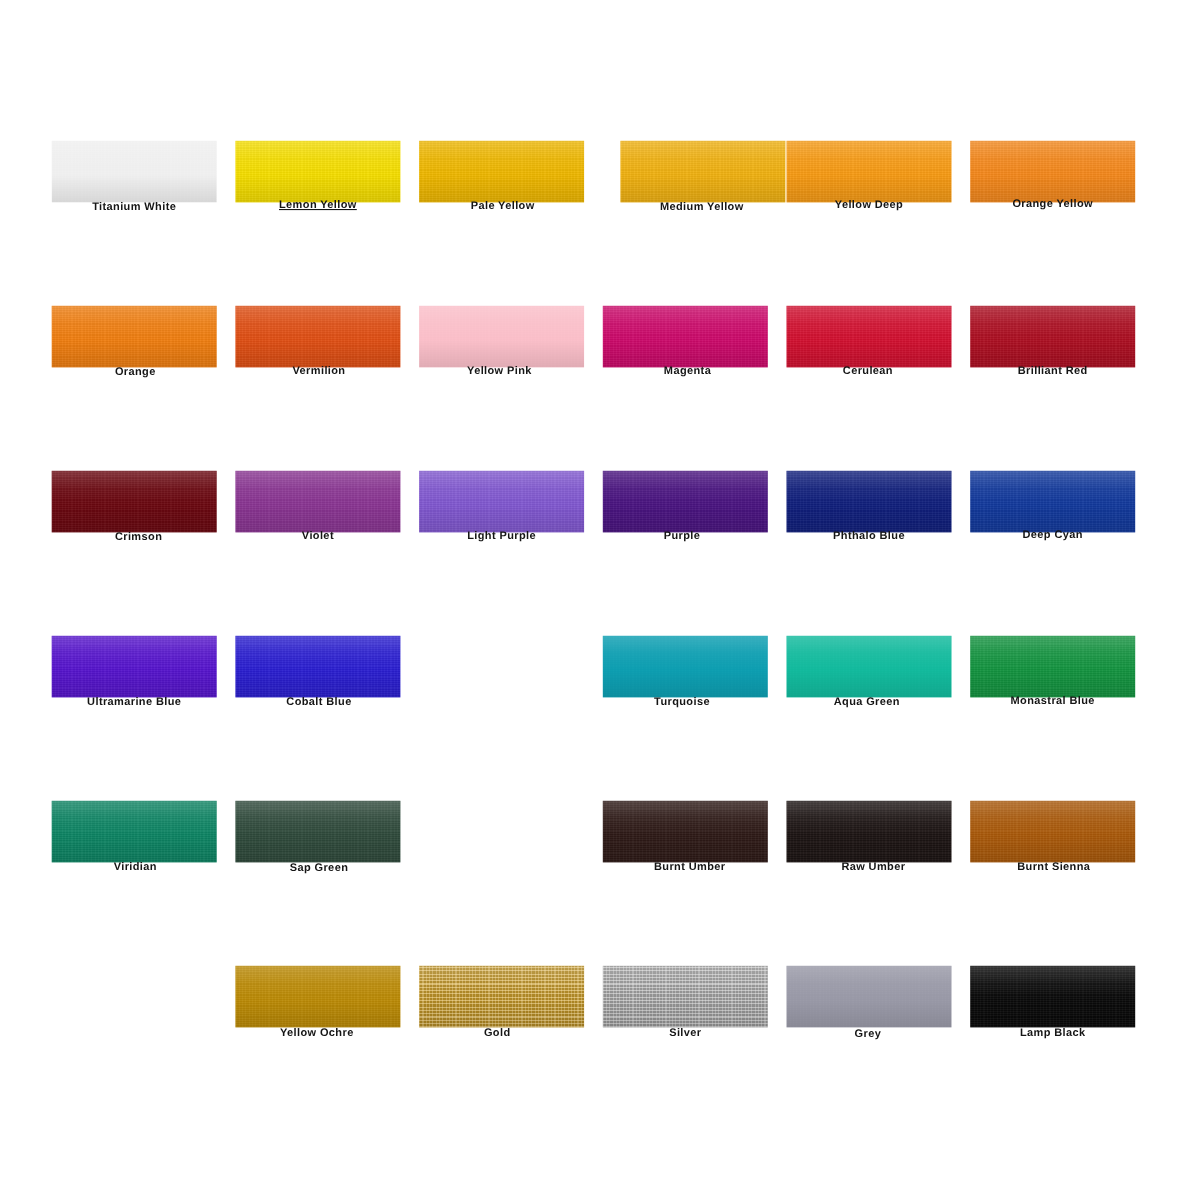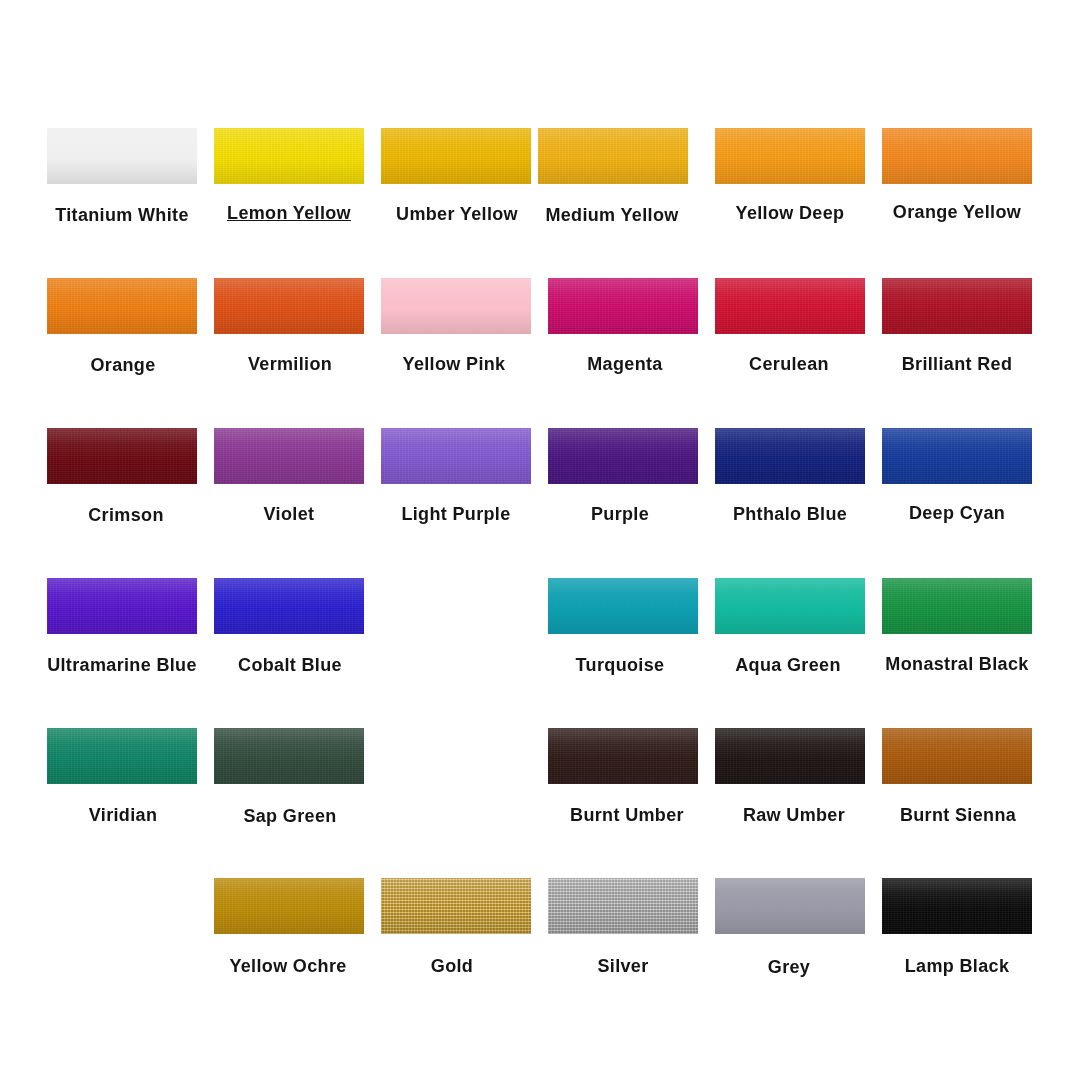--- a/index.html
+++ b/index.html
@@ -68,25 +68,24 @@
     position: absolute;
     inset: 0;
     pointer-events: none;
     background: linear-gradient(180deg,
         rgba(255,255,255,.18) 0%,
         rgba(255,255,255,.05) 28%,
         rgba(0,0,0,.00) 55%,
         rgba(0,0,0,.10) 100%);
   }
   .label {
-    margin-top: 22px;
     width: 150px;
     text-align: center;
     font-family: "Liberation Sans", sans-serif;
-    font-size: 18px;
+    font-size: 10px;
     font-weight: 700;
     color: #151515;
     letter-spacing: .35px;
     white-space: nowrap;
     line-height: 1;
   }
 </style>
 </head>
 <body style="background: rgb(255, 255, 255);">
 
@@ -103,23 +102,23 @@
         <div class="tex"></div>
         <div class="sheen"></div>
       </div>
       <div class="label" style="transform: translate(0px, -2px); text-decoration: underline;">Lemon Yellow</div>
     </div>
     <div class="cell" style="left: 381px; top: 128px;">
       <div class="swatch tex-brush" title="Pale Yellow" style="background: rgb(238, 183, 0);">
         <div class="tex"></div>
         <div class="sheen"></div>
       </div>
-      <div class="label" style="transform: translate(1px, -1px);">Umber Yellow</div>
-    </div>
-    <div class="cell" style="left: 538px; top: 128px;">
+      <div class="label" style="transform: translate(1px, -1px);">Pale Yellow</div>
+    </div>
+    <div class="cell" style="left: 564px; top: 128px;">
       <div class="swatch tex-brush" title="Medium Yellow" style="background: rgb(240, 177, 17);">
         <div class="tex"></div>
         <div class="sheen"></div>
       </div>
       <div class="label" style="transform: translate(-1px, 0px);">Medium Yellow</div>
     </div>
     <div class="cell" style="left: 882px; top: 128px;">
       <div class="swatch tex-brush" title="Orange Yellow" style="background: rgb(244, 136, 28);">
         <div class="tex"></div>
         <div class="sheen"></div>
@@ -243,21 +242,21 @@
         <div class="tex"></div>
         <div class="sheen"></div>
       </div>
       <div class="label" style="transform: translate(-3px, 0px);">Turquoise</div>
     </div>
     <div class="cell" style="left: 882px; top: 578px;">
       <div class="swatch tex-brush" title="Monastral Green" style="background: rgb(19, 147, 63);">
         <div class="tex"></div>
         <div class="sheen"></div>
       </div>
-      <div class="label" style="transform: translate(0px, -1px);">Monastral Black</div>
+      <div class="label" style="transform: translate(0px, -1px);">Monastral Blue</div>
     </div>
     <div class="cell" style="left: 47px; top: 728px;">
       <div class="swatch tex-brush" title="Viridian" style="background: rgb(13, 132, 99);">
         <div class="tex"></div>
         <div class="sheen"></div>
       </div>
       <div class="label" style="transform: translate(1px, 0px);">Viridian</div>
     </div>
     <div class="cell" style="left: 214px; top: 728px;">
       <div class="swatch tex-brush" title="Sap Green" style="background: rgb(47, 74, 59);">

